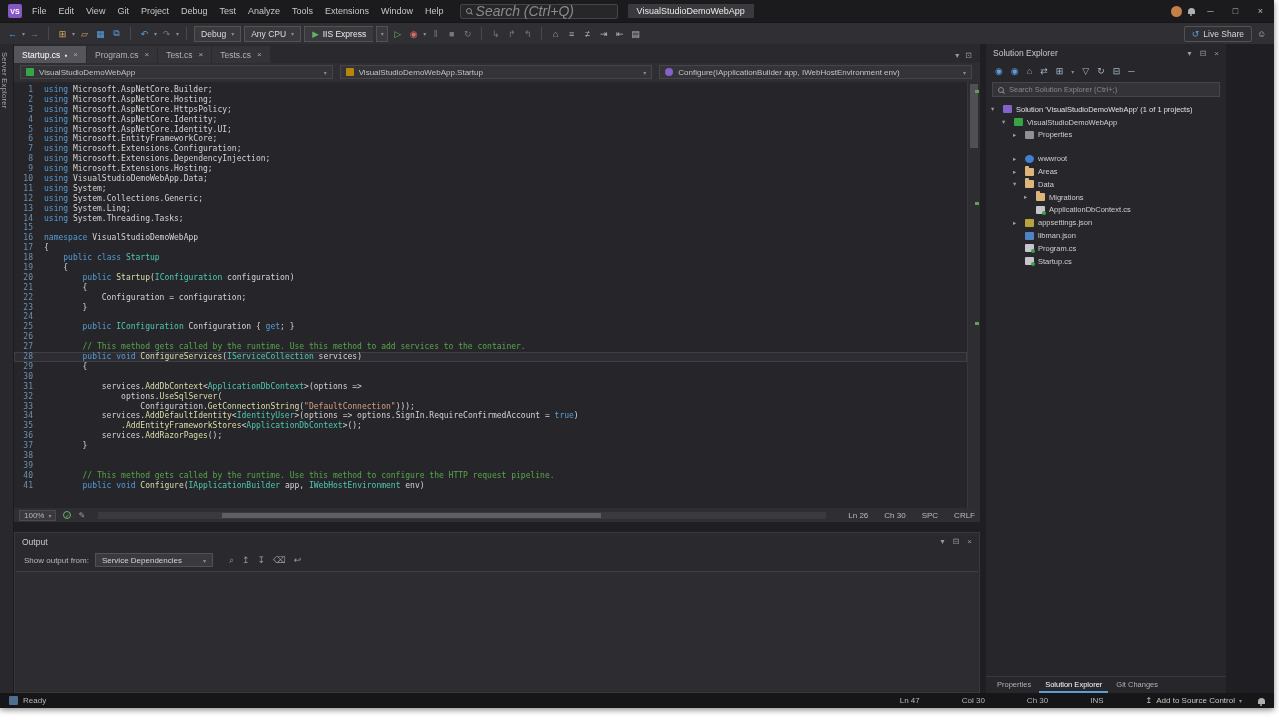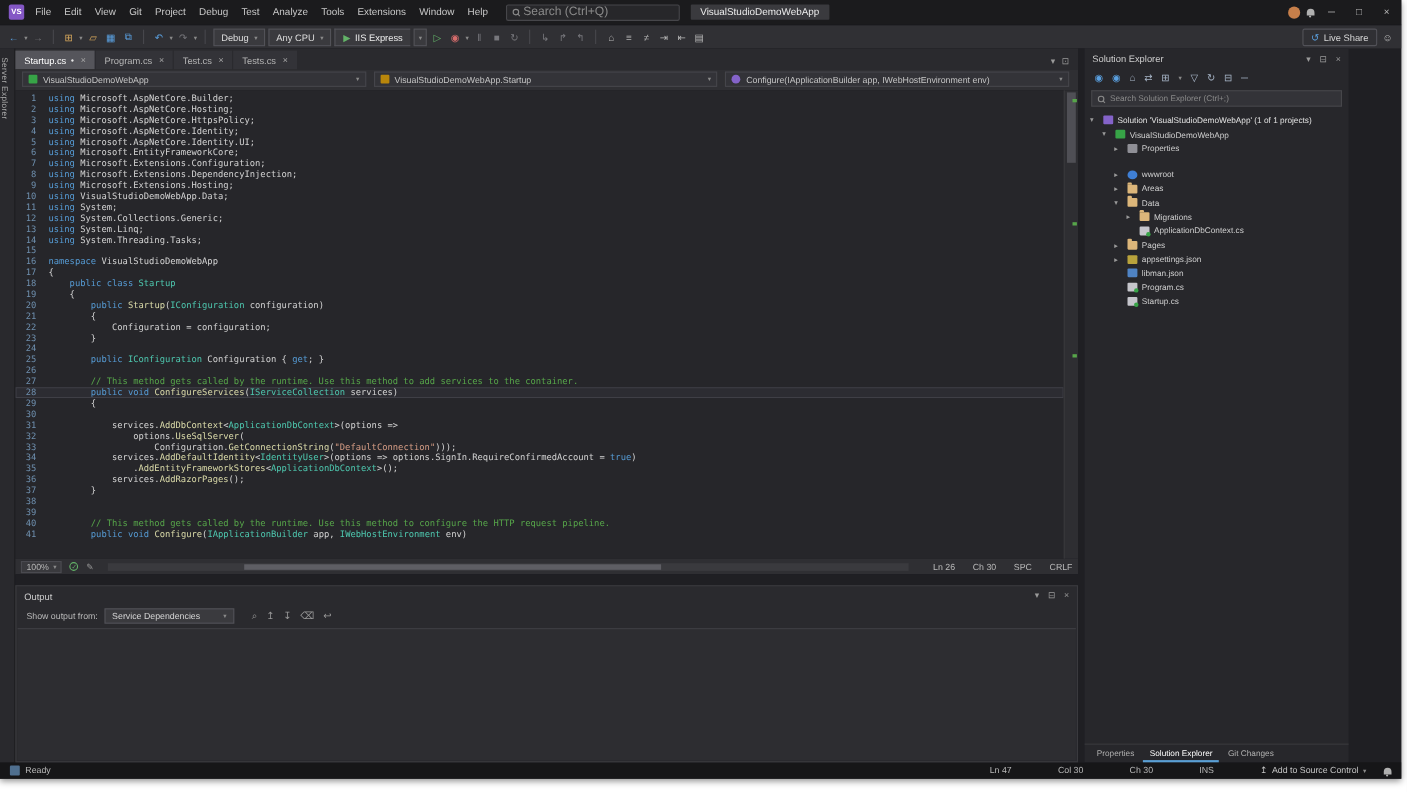--- a/index.html
+++ b/index.html
@@ -11,21 +11,21 @@
 
   
   .titlebar { height:22px; background:#1b1b1d; display:flex; align-items:center;
               font-size:9px; padding:0 4px; }
   .vs-logo { width:14px; height:14px; background:#8457c5; border-radius:2px; color:#fff;
              font-size:7px; font-weight:bold; display:flex; align-items:center;
              justify-content:center; margin:0 4px; }
   .menu-item { padding:0 6px; color:#c8c8c8; cursor:default; }
   .tb-search { width:158px; height:15px; margin-left:10px; background:#27272a;
                border:1px solid #46464a; border-radius:2px; display:flex; align-items:center;
-               gap:4px; padding:0 5px; color:#8a8a8a; font-size:11px; }
+               gap:4px; padding:0 5px; color:#8a8a8a; font-size:14px;font-style:italic; }
   .mag { width:6px; height:6px; border:1px solid #8a8a8a; border-radius:50%; position:relative; flex:none; }
   .mag::after { content:""; position:absolute; width:3px; height:1px; background:#8a8a8a;
                 bottom:-1px; right:-2px; transform:rotate(45deg); }
   .win-title { margin-left:10px; padding:2px 9px; background:#3a3a3e; color:#ececec;
                border-radius:1px; font-size:9px; }
   .tb-right { margin-left:auto; display:flex; align-items:center; gap:6px; }
   .avatar { width:11px; height:11px; border-radius:50%; background:#c77f4a; }
   .bell { width:7px; height:6px; border-radius:4px 4px 0 0; background:#b0b0b0; position:relative; }
   .bell::after { content:""; position:absolute; left:2px; bottom:-2px; width:2px; height:2px;
                  border-radius:50%; background:#b0b0b0; }
@@ -403,25 +403,20 @@
             <span class="ti ti-folder"></span>
             <span class="tlabel">Migrations</span>
           </div>
           <div class="trow" style="padding-left: 38px;">
             <span class="exp"></span>
             <span class="ti ti-cs"></span>
             <span class="tlabel">ApplicationDbContext.cs</span>
           </div>
           <div class="trow" style="padding-left: 27px;">
             <span class="exp">▸</span>
-            <span class="ti ti-folder"></span>
-            <span class="tlabel">Pages</span>
-          </div>
-          <div class="trow" style="padding-left: 27px;">
-            <span class="exp">▸</span>
             <span class="ti ti-json"></span>
             <span class="tlabel">appsettings.json</span>
           </div>
           <div class="trow" style="padding-left: 27px;">
             <span class="exp"></span>
             <span class="ti ti-json2"></span>
             <span class="tlabel">libman.json</span>
           </div>
           <div class="trow" style="padding-left: 27px;">
             <span class="exp"></span>

